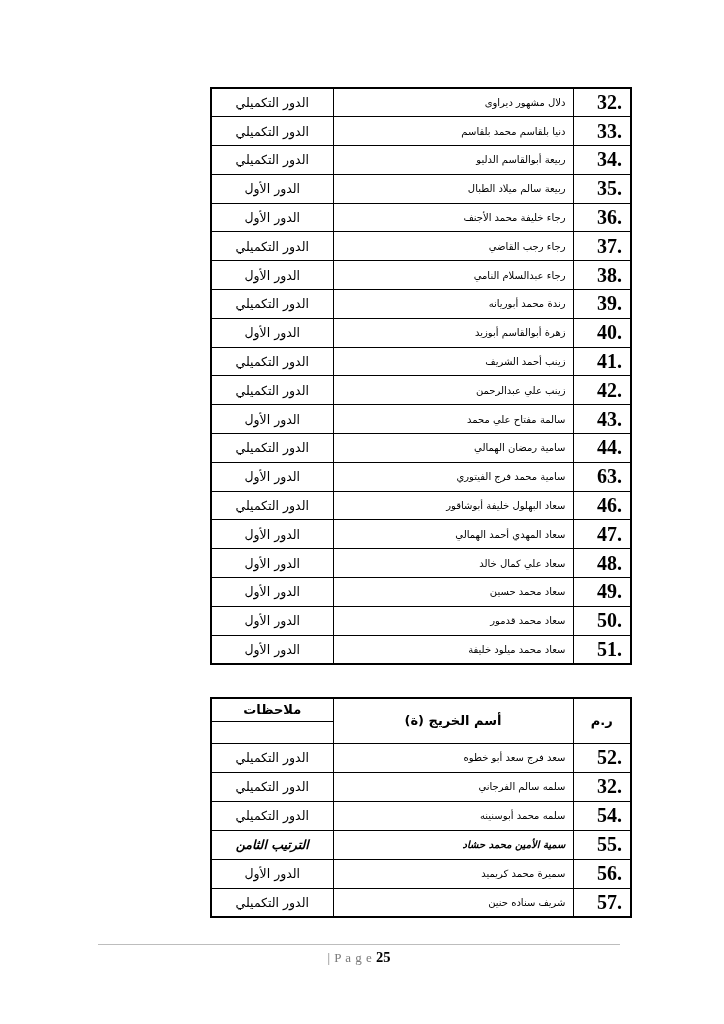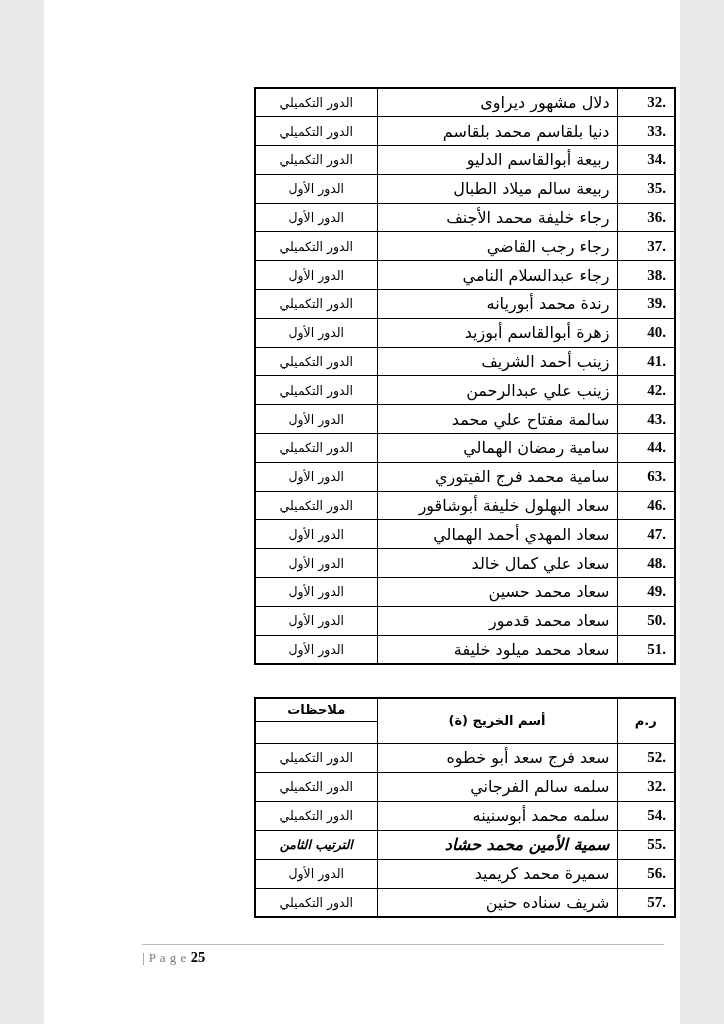--- a/index.html
+++ b/index.html
@@ -1,18 +1,18 @@
 <!DOCTYPE html>
 <html><head>
 <meta charset="utf-8">
 <style>
   html,body{margin:0;padding:0;background:#e9e9e9;}
   .page{
     position:relative;
-    width:636px;height:1024px;
+    width:724px;height:1024px;
     background:#ffffff;
     margin:0 auto;
     overflow:hidden;
     font-family:"DejaVu Sans",sans-serif;
     color:#000;
   }
   table{
     position:absolute;
     border-collapse:collapse;
     table-layout:fixed;
@@ -33,46 +33,46 @@
   .t2 tr.h2{height:22px;}
   td.note{
     text-align:center;
     direction:rtl;
     font-size:12.5px;
   }
   td.name{
     text-align:right;
     direction:rtl;
     padding-right:7px;
-    font-size:16px;
+    font-size:10px;
   }
   td.num{
     text-align:right;
     padding-right:8px;
     font-family:"Liberation Serif","DejaVu Serif",serif;
     font-weight:bold;
-    font-size:15px;
+    font-size:20px;
   }
   tr.bold-row td.name, tr.bold-row td.note{font-weight:bold;font-style:italic;}
   .t2 td.hdr{
     font-weight:bold;
     text-align:center;
     direction:rtl;
     font-size:13px;
     padding:0;
   }
   .footer-line{
     position:absolute;
     left:98px;top:944px;width:522px;height:0;
     border-top:1px solid #bdbdbd;
   }
   .footer{
     position:absolute;
     left:98px;top:949px;width:522px;
-    text-align:left;
+    text-align:center;
     font-family:"Liberation Serif","DejaVu Serif",serif;
     font-size:13px;
     color:#7a7a7a;
     letter-spacing:0.5px;
   }
   .footer .pg{
     color:#000;
     font-weight:bold;
     font-size:14.5px;
     letter-spacing:0;

